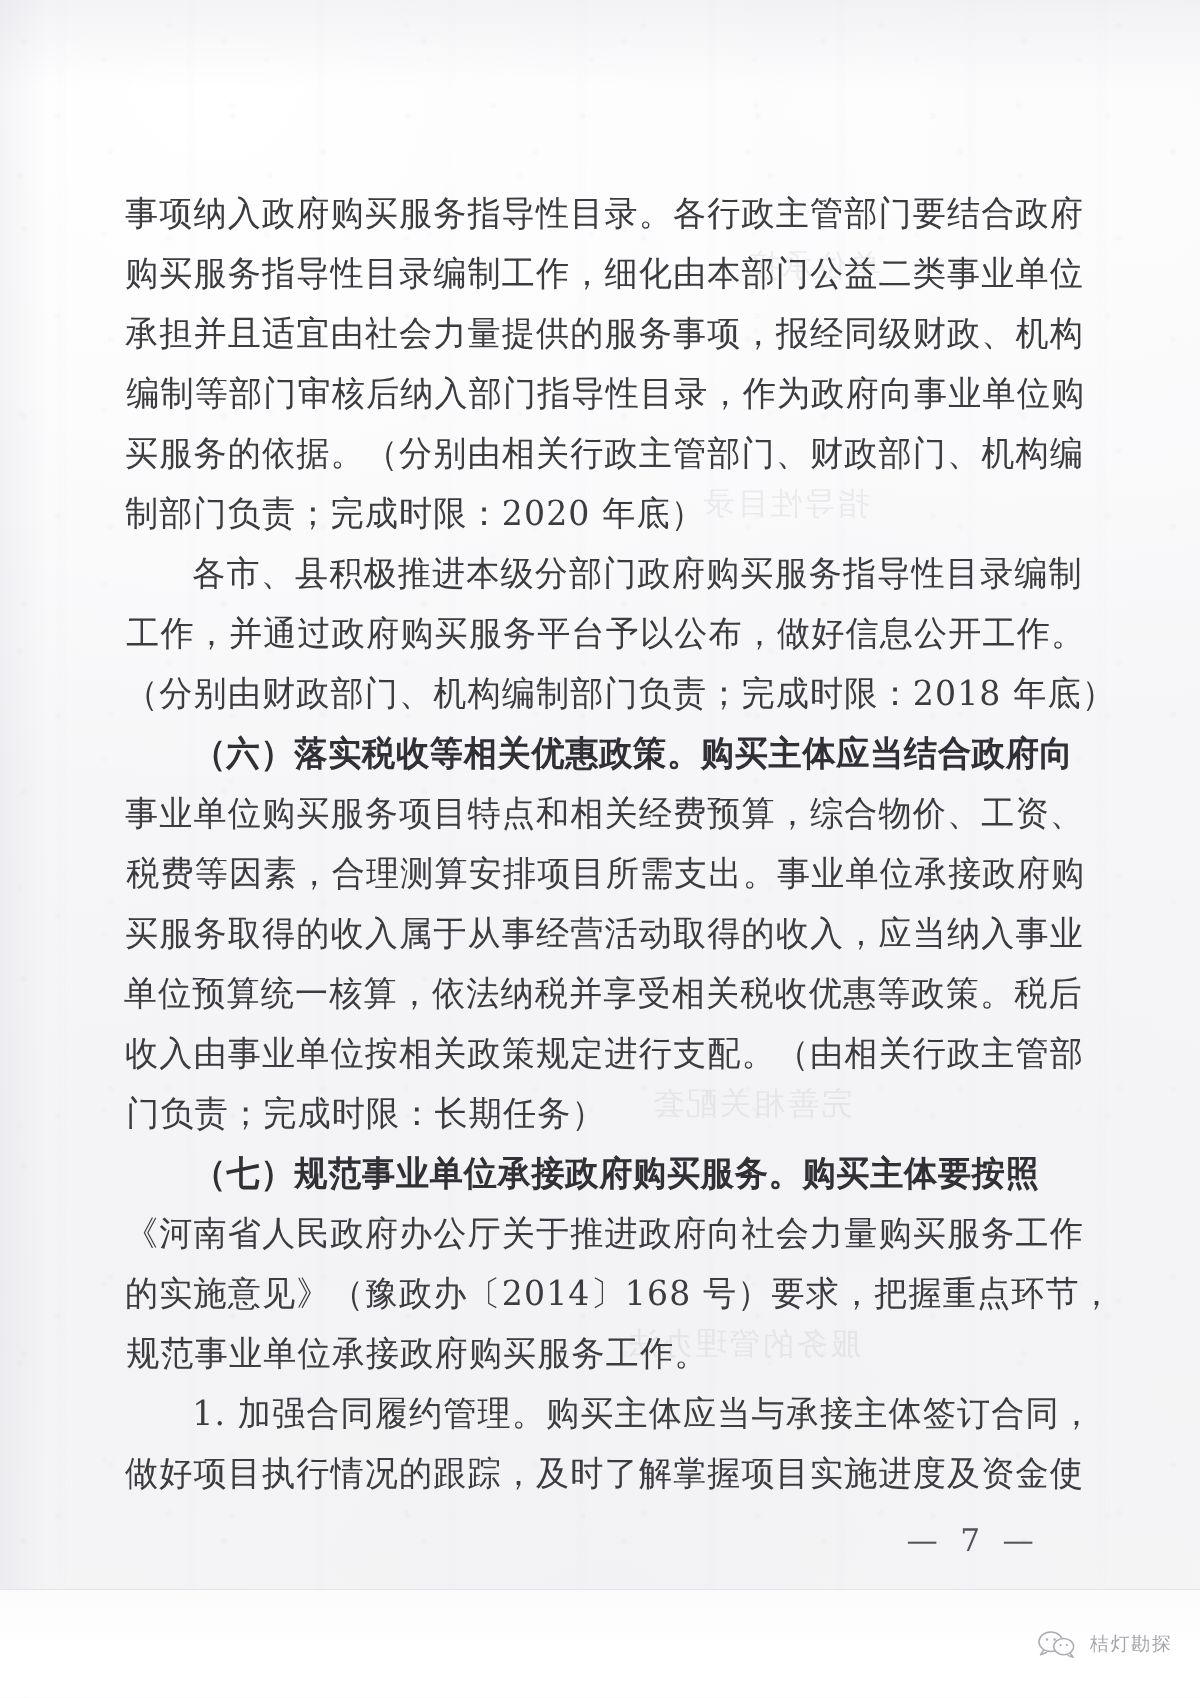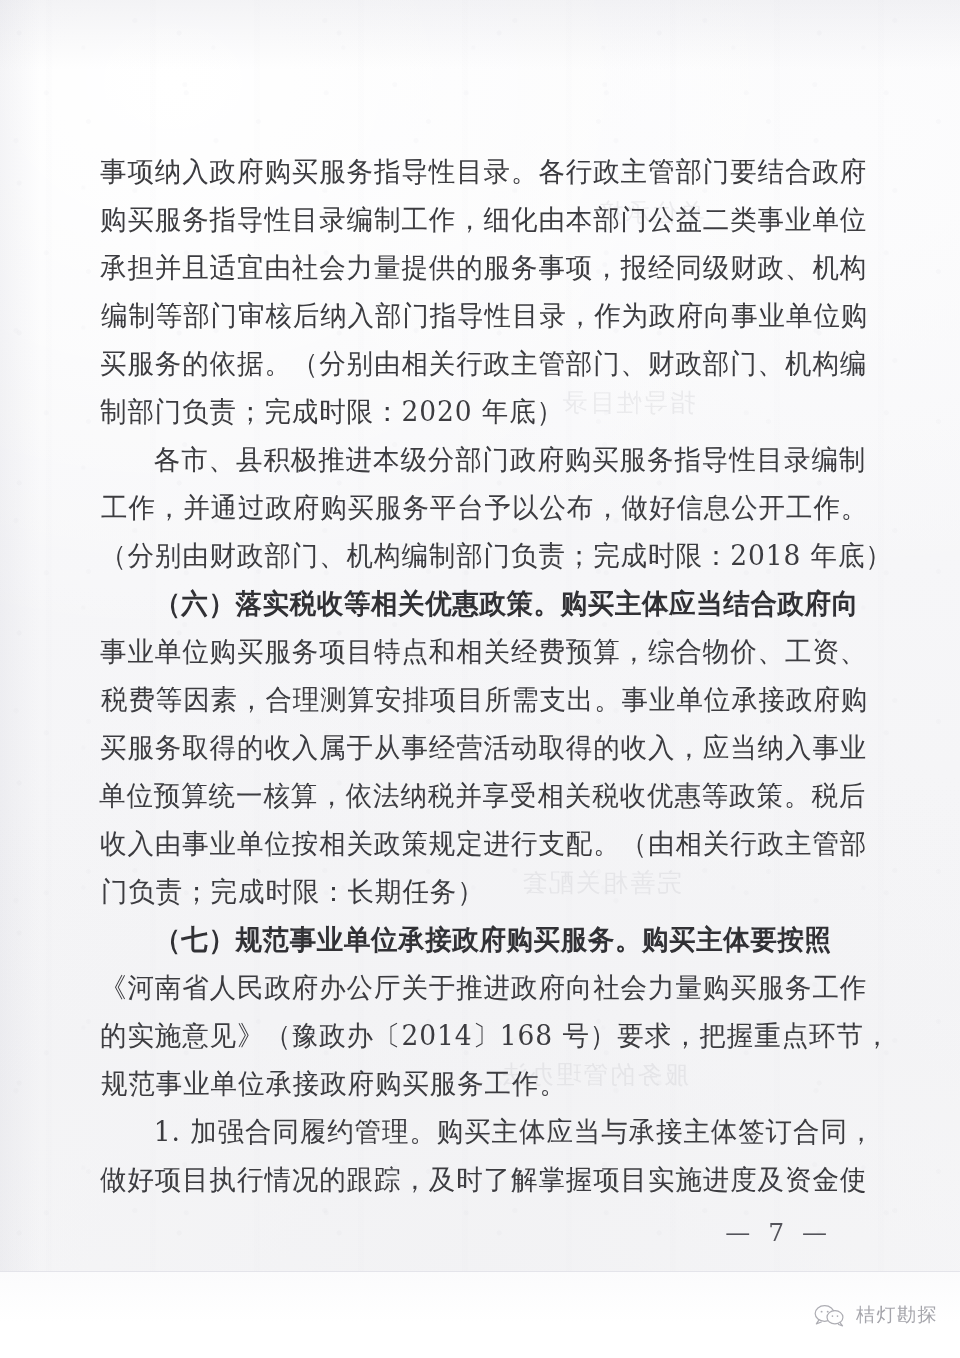--- a/index.html
+++ b/index.html
@@ -138,21 +138,21 @@
   }
 
   .watermark .wm-icon {
     width: 34px;
     height: 26px;
     display: block;
   }
 
   .watermark .wm-text {
     font-family: "DejaVu Sans", "Liberation Sans", sans-serif;
-    font-size: 19px;
+    font-size: 15px;
     letter-spacing: 1.5px;
     color: #6e6e78;
     white-space: nowrap;
   }
 
   
   .top-shadow {
     position: absolute;
     left: 0; right: 0; top: 0;
     height: 70px;

